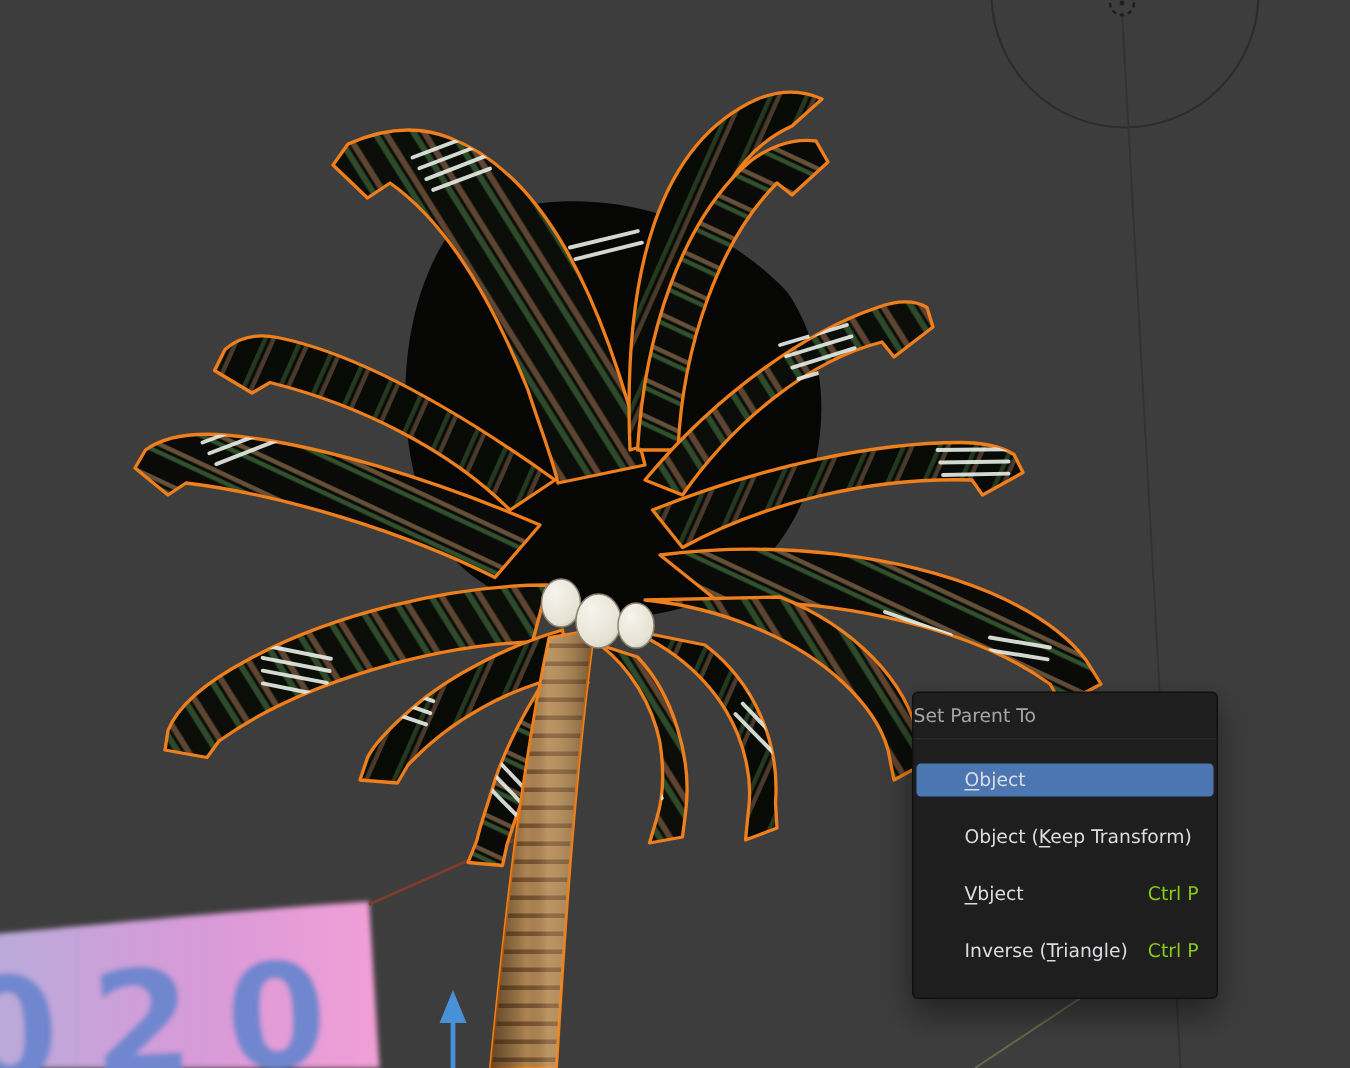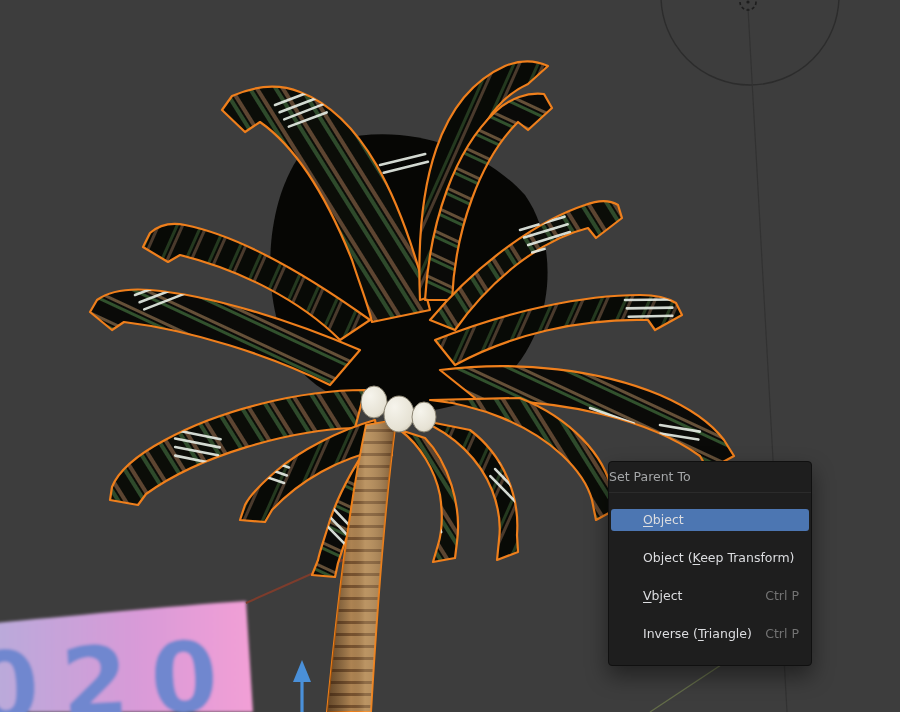--- a/index.html
+++ b/index.html
@@ -26,21 +26,21 @@
     height:30px;line-height:30px;color:#a4a6a8;
     border-bottom:1px solid #2b2b2b;margin-bottom:4px;
   }
   .menu-item{
     height:22px;line-height:22px;display:flex;justify-content:space-between;
     padding:0 10px 0 32px;margin:16px 2px;border-radius:3px;
     cursor:default;white-space:nowrap;
   }
   .menu-item.selected{background:#4c76b2;}
   .menu-item .accel{text-decoration:underline;text-underline-offset:2px;}
-  .menu-item .shortcut{color:#737373;margin-left:12px;}
+  .menu-item .shortcut{color:#84cc16;margin-left:12px;}
   .menu-item.selected .shortcut{color:#cdd6e4;}
 </style>
 </head>
 <body>
 
 <div class="stage">
 
   <svg class="scene" width="900" height="712" viewBox="0 0 900 712">
     <defs>
 

